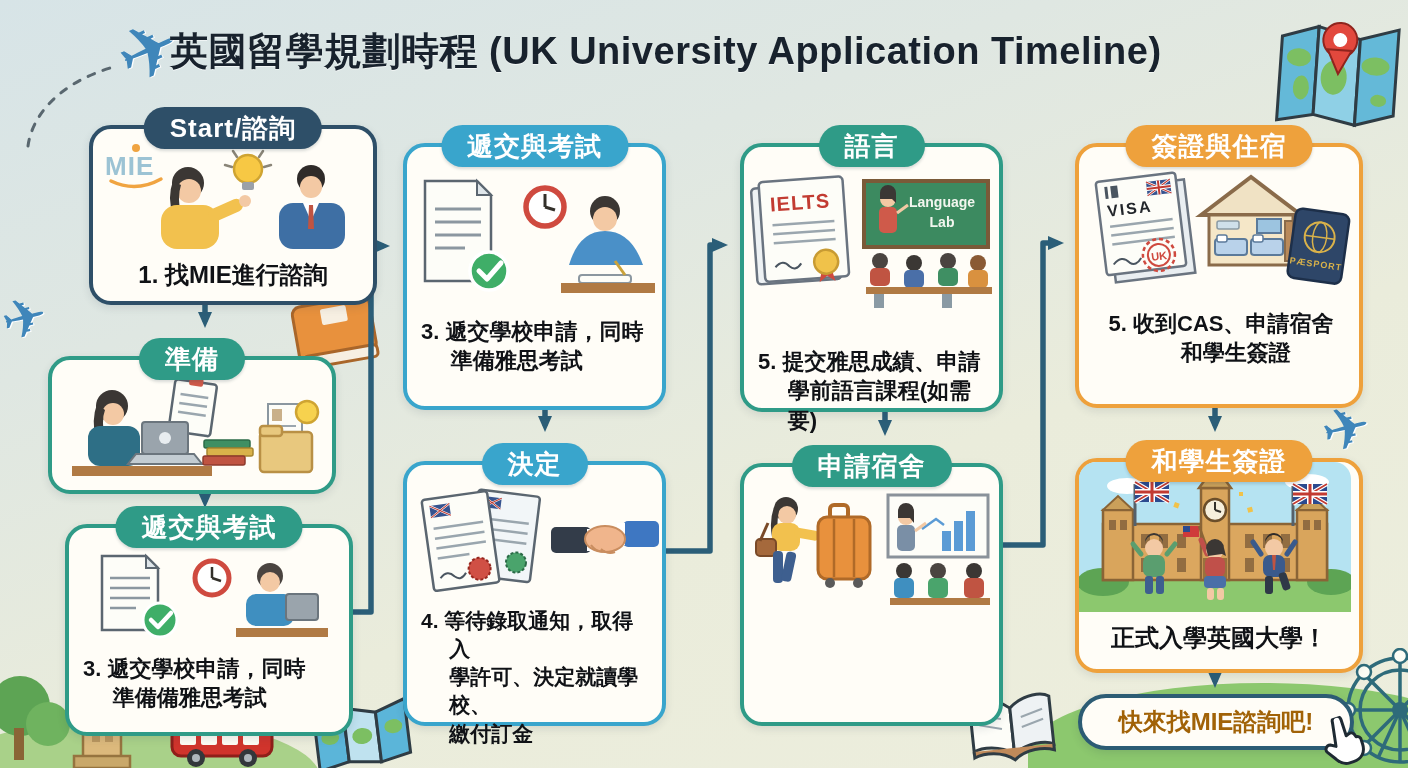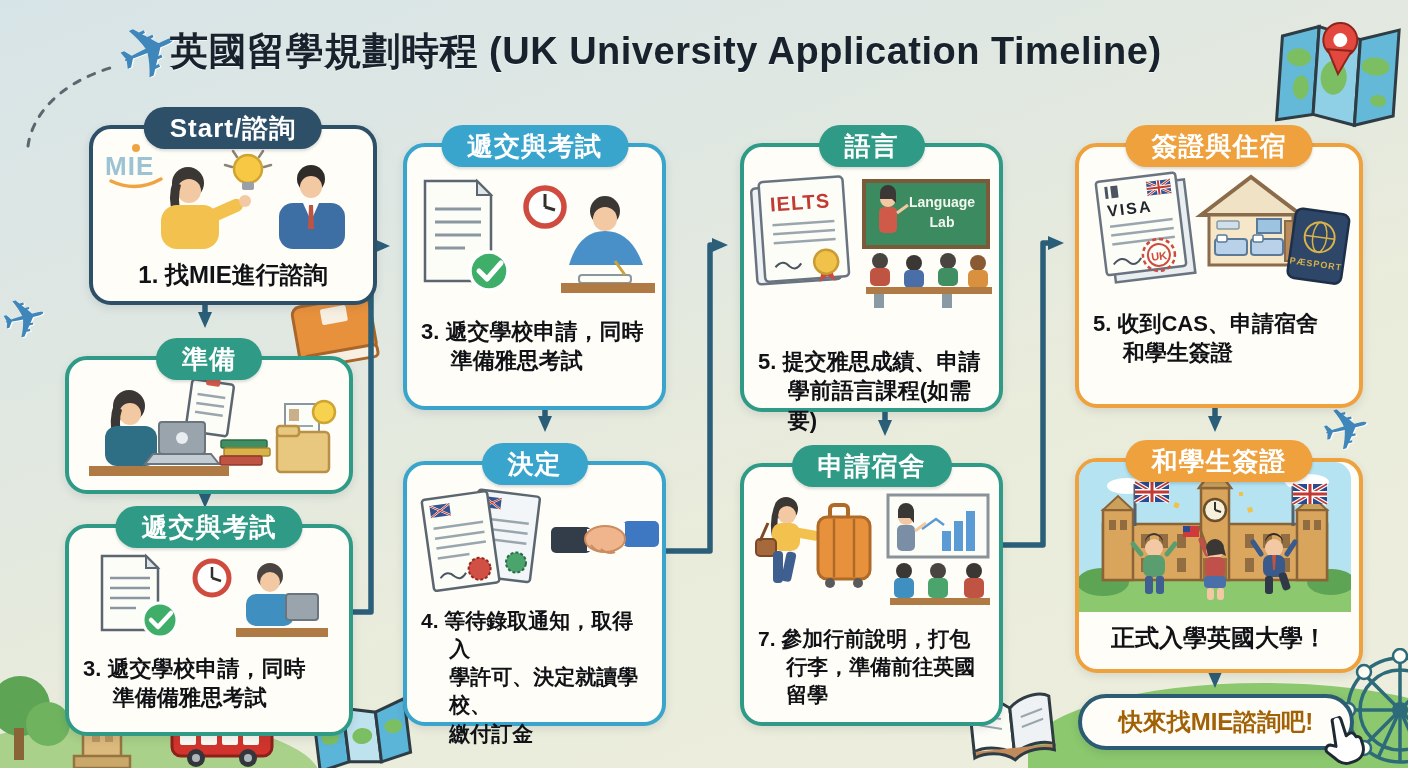--- a/index.html
+++ b/index.html
@@ -214,21 +214,21 @@
         <circle cx="178" cy="30" r="14" fill="#2f2b29"></circle>
         <circle cx="178" cy="38" r="11" fill="#f3c9a4"></circle>
         <rect x="146" y="54" width="66" height="46" rx="14" fill="#3e6fa4"></rect>
         <polygon points="170,54 186,54 178,72" fill="#fff"></polygon>
         <polygon points="176,56 180,56 181,80 175,80" fill="#c05442"></polygon>
       </g>
     </svg>
     <div class="step-center" style="bottom:10px;font-size:24px;">1. 找MIE進行諮詢</div>
   </div>
 
-  <div class="box b-teal" style="left:65px;top:356px;width:280px;height:130px;z-index:2;">
+  <div class="box b-teal" style="left:48px;top:356px;width:280px;height:130px;z-index:2;">
     <div class="box-header h-teal">準備</div>
     <svg class="abs deco" style="left:12px;top:16px;" width="256" height="106" viewBox="0 0 256 106">
       <g transform="rotate(8 130 30)">
         <rect x="108" y="6" width="42" height="52" rx="3" fill="#fdfdf8" stroke="#5b6670" stroke-width="2.5"></rect>
         <rect x="122" y="2" width="14" height="8" rx="2" fill="#cf5a4a"></rect>
         <line x1="115" y1="20" x2="143" y2="20" stroke="#9aa6ae" stroke-width="2.5"></line>
         <line x1="115" y1="29" x2="143" y2="29" stroke="#9aa6ae" stroke-width="2.5"></line>
         <line x1="115" y1="38" x2="143" y2="38" stroke="#9aa6ae" stroke-width="2.5"></line>
       </g>
       <g>
@@ -435,26 +435,23 @@
           <circle cx="158" cy="84" r="8" fill="#3b3734"></circle>
             <rect x="148" y="91" width="20" height="20" rx="5" fill="#3f8fc0"></rect>
           <circle cx="192" cy="84" r="8" fill="#4a4440"></circle>
             <rect x="182" y="91" width="20" height="20" rx="5" fill="#4aa46c"></rect>
           <circle cx="228" cy="84" r="8" fill="#3b3734"></circle>
             <rect x="218" y="91" width="20" height="20" rx="5" fill="#c05442"></rect>
           <rect x="144" y="111" width="100" height="7" fill="#b07a44"></rect>
         </g>
       </g>
     </svg>
-    <div class="step" style="top:158px;font-size:21px;">7. 參加行前說明，打包
-行李，準備前往英國
-留學</div>
-  </div>
-
-  <div class="box b-orange" style="left:1075px;top:143px;width:280px;height:257px;z-index:2;">
+  </div>
+
+  <div class="box b-orange" style="left:1075px;top:143px;width:280px;height:257px;z-index:2;text-align:center;">
     <div class="box-header h-orange">簽證與住宿</div>
     <svg class="abs deco" style="left:6px;top:22px;" width="268" height="130" viewBox="0 0 268 130">
       <g transform="rotate(-7 55 55)">
         <rect x="24" y="16" width="80" height="94" fill="#e9eef1" stroke="#6a7480" stroke-width="2.5"></rect>
         <rect x="16" y="8" width="80" height="94" rx="3" fill="#fdfdf8" stroke="#6a7480" stroke-width="2.5"></rect>
         <rect x="24" y="14" width="3" height="12" fill="#4a5560"></rect>
           <rect x="30" y="14" width="7" height="12" fill="#4a5560"></rect>
         <text x="24" y="44" font-size="16" font-weight="bold" fill="#22262b" letter-spacing="2">VISA</text>
         <rect x="66" y="14" width="24" height="14" fill="#36538f"></rect>
         <path d="M66,14 l24,14 M90,14 l-24,14" stroke="#fff" stroke-width="2.5"></path>

